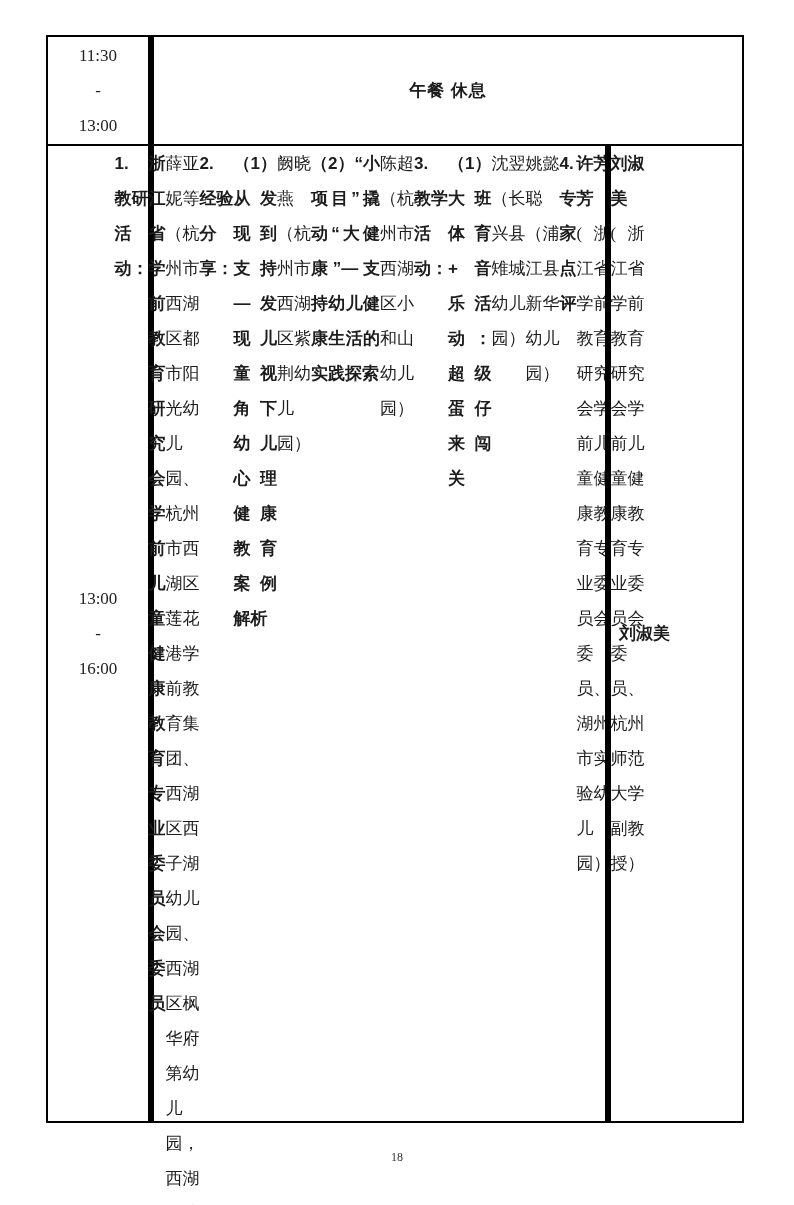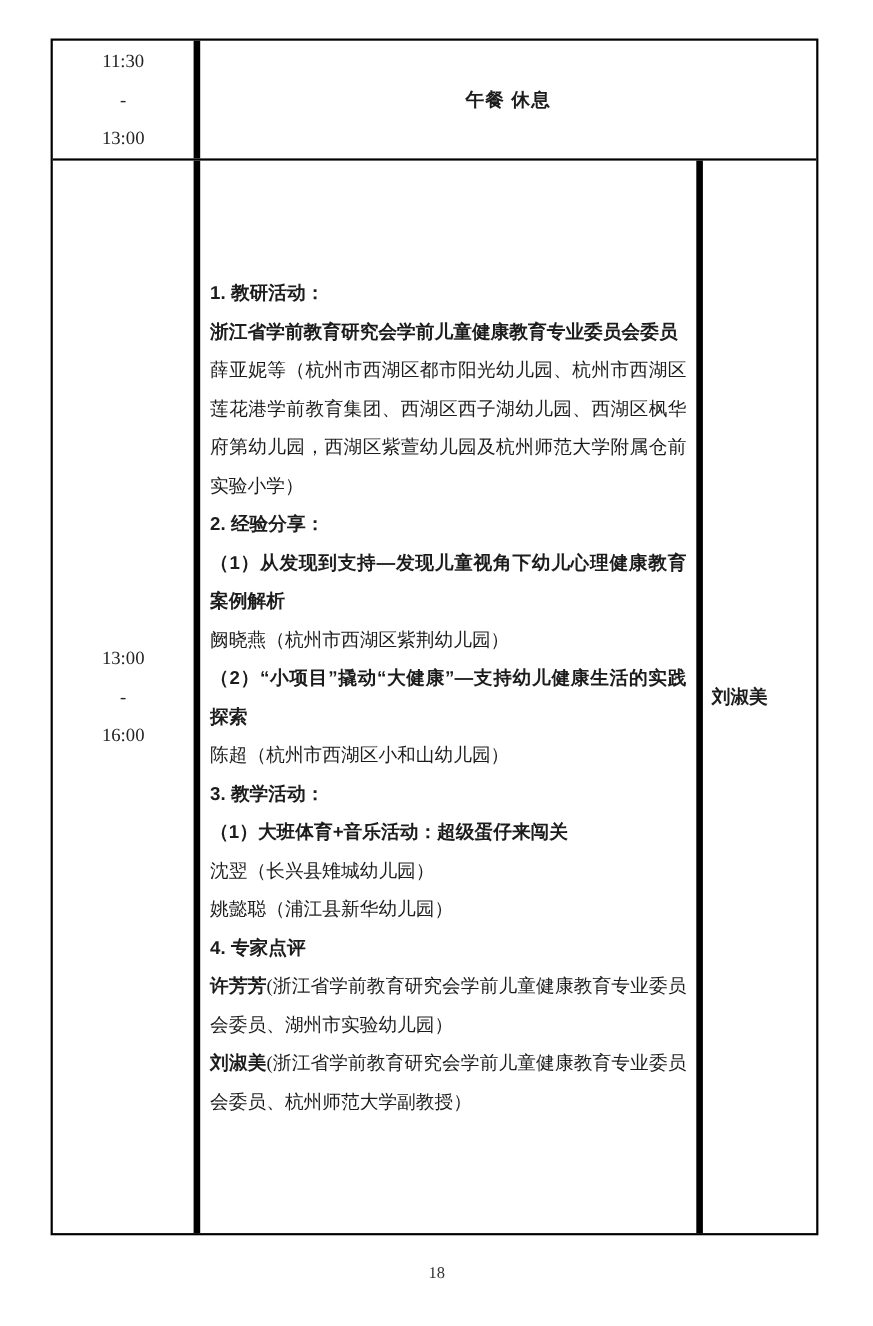--- a/index.html
+++ b/index.html
@@ -22,40 +22,40 @@
     width: 698px;
     border: 2px solid #000000;
   }
   .row { display: flex; }
   .row-session { border-top: 2px solid #000000; }
   .row-lunch  { height: 107px; }
   .row-session { height: 977px; }
   .cell + .cell { border-left: 6px solid #000000; }
 
   .time-cell {
-    width: 128px; flex: none;
+    width: 100px; flex: none;
     display: flex; flex-direction: column;
     justify-content: center; align-items: center;
     font-size: 17px;
     color: #222222;
   }
   .time-line { display: block; line-height: 35px; height: 35px; text-align: center; }
 
   .lunch-cell {
     flex: 1;
     display: flex; align-items: center; justify-content: center;
     font-family: "Liberation Sans", "DejaVu Sans", sans-serif;
     font-weight: bold;
     font-size: 17px;
     letter-spacing: 1px;
   }
 
   .content-cell {
     width: 457px; flex: none;
-    display: flex; flex-direction: column; justify-content: center;
+    display: flex; flex-direction: row; justify-content: center;
     padding: 0 9px;
   }
   .para {
     margin: 0;
     font-size: 17px;
     line-height: 35px;
     text-align: justify;
     text-justify: inter-character;
   }
   .seg { font-family: "Liberation Serif", "DejaVu Serif", serif; }
@@ -78,21 +78,21 @@
   .host-title {
     text-align: justify;
     text-justify: inter-character;
   }
 
   .page-number {
     position: absolute;
     left: 0; top: 1150px;
     width: 794px;
     text-align: center;
-    font-size: 15px;
+    font-size: 12px;
     color: #333333;
   }
 </style>
 </head>
 <body>
 
 <div class="page">
 
   <div class="doc-table">
 

